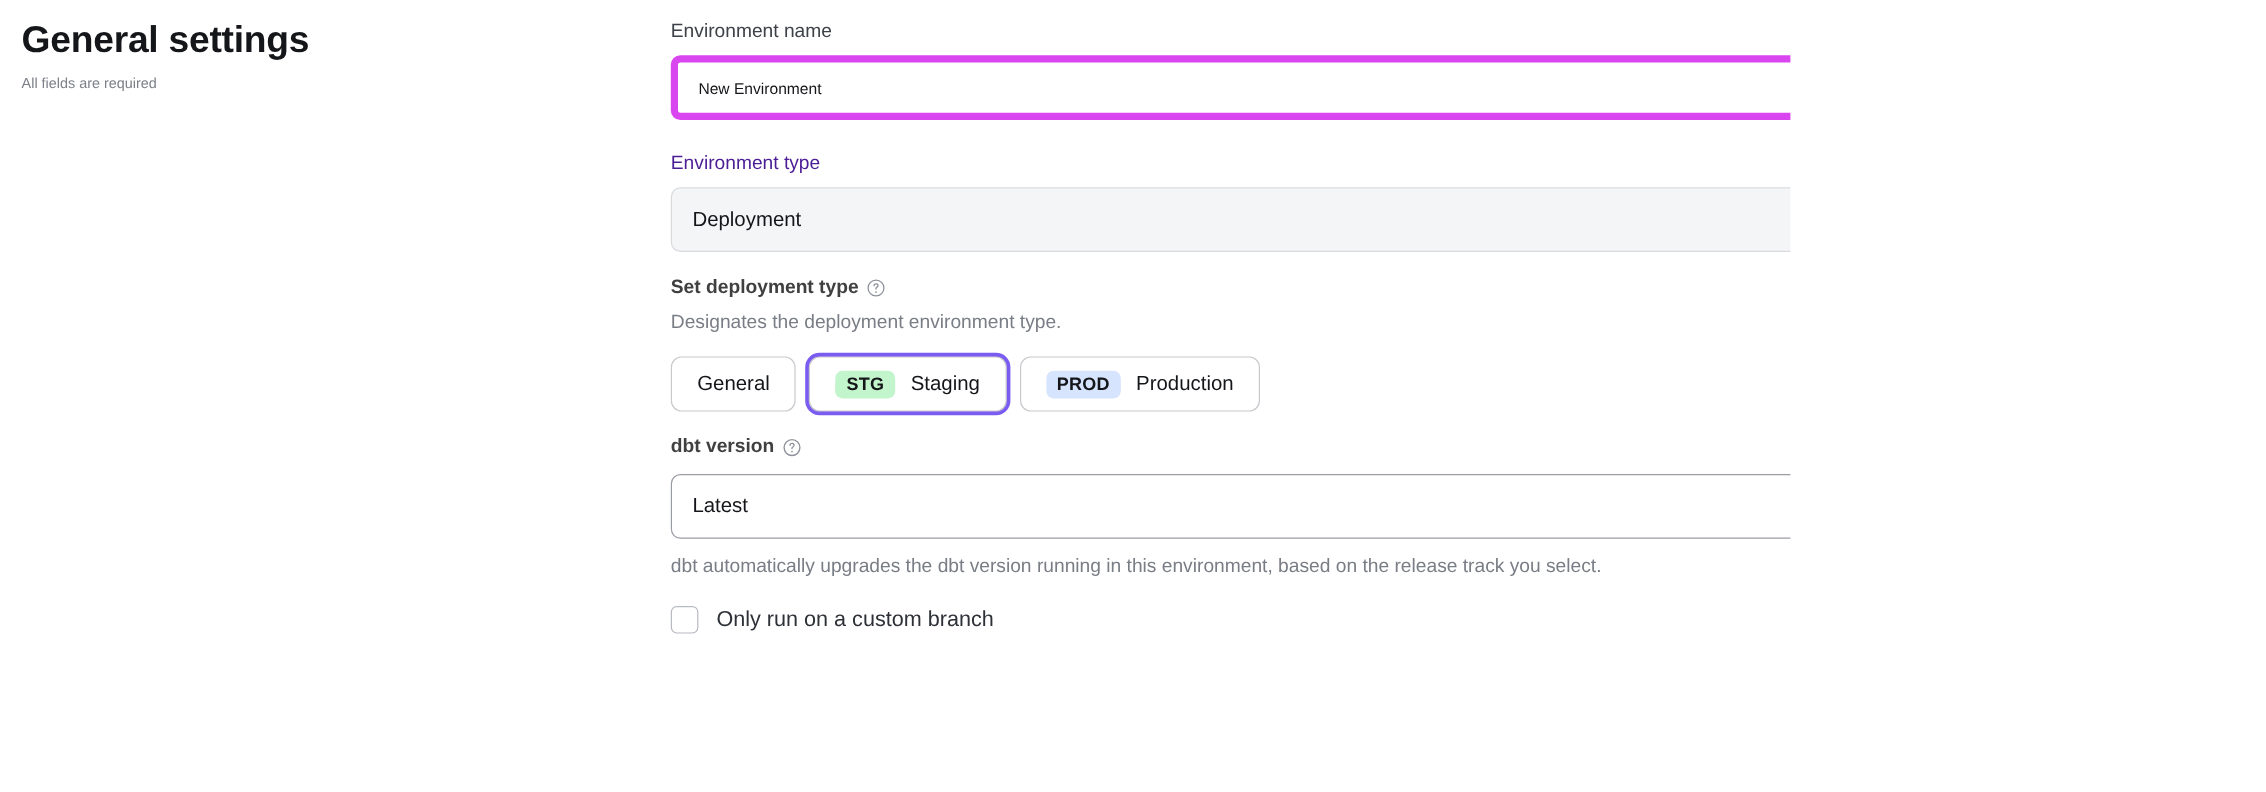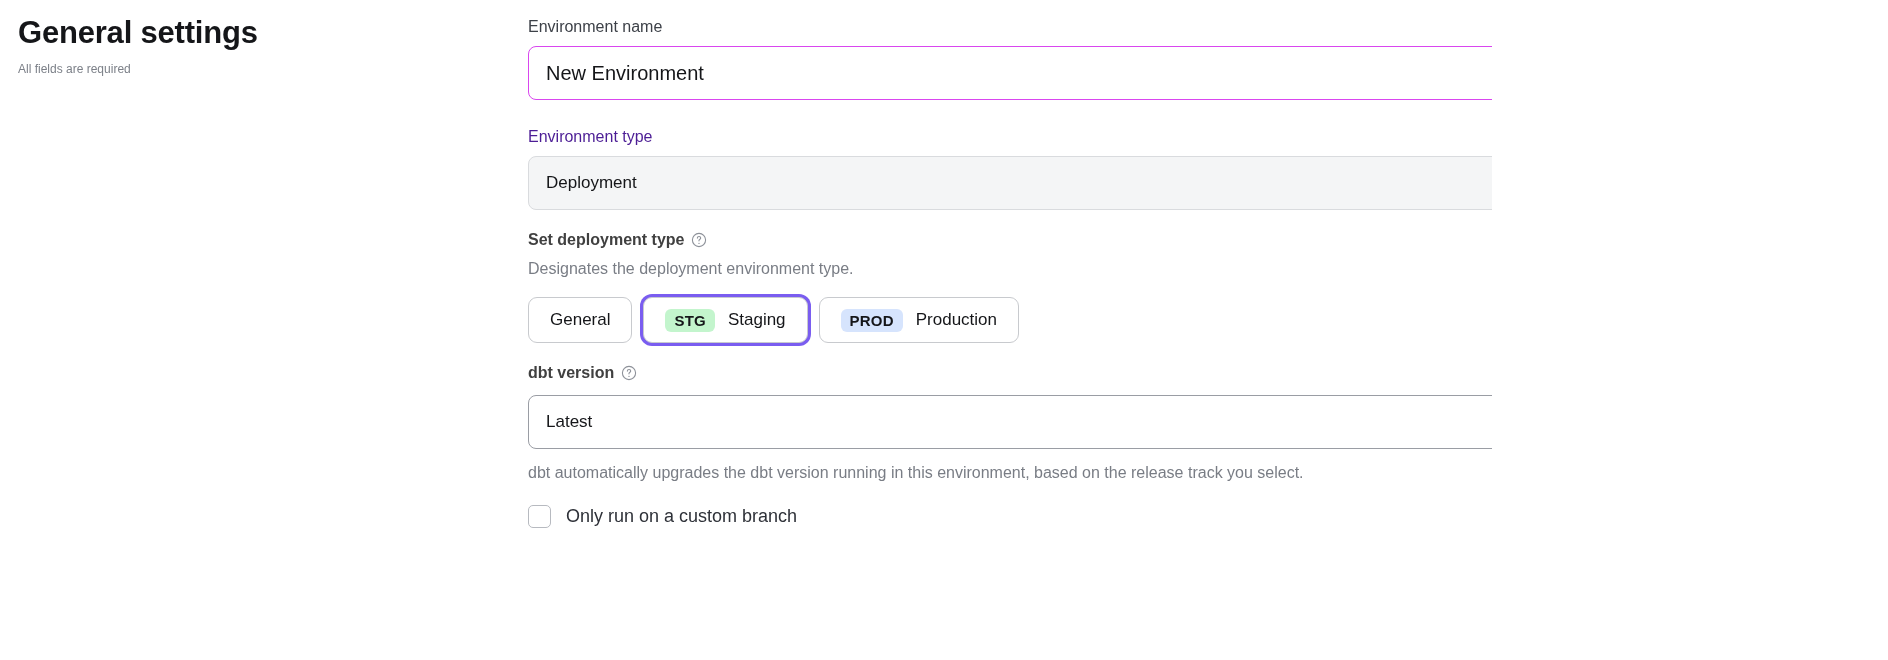--- a/index.html
+++ b/index.html
@@ -37,43 +37,43 @@
     font-size: 12px;
     font-weight: 400;
     color: #7c8088;
     margin-top: 9px;
     line-height: 1.3;
   }
 
   
   .form-col {
     position: absolute;
-    left: 528px;
+    left: 559px;
     top: 0px;
     width: 1280px;
   }
 
   .field-label {
     font-size: 16px;
     color: #3d4148;
     line-height: 20px;
     margin-bottom: 9px;
   }
   .field-label.disabled { color: #4c1d95; }
 
   .text-input {
     width: 100%;
     height: 54px;
-    border: 1px solid #d946ef;
+    border: 6px solid #d946ef;
     border-radius: 8px;
     background: #ffffff;
     display: flex;
     align-items: center;
     padding: 0 17px;
-    font-size: 20px;
+    font-size: 13px;
     color: #151619;
   }
 
   .select-box {
     width: 100%;
     height: 54px;
     border: 1px solid #d9dbde;
     border-radius: 8px;
     background: #f4f5f6;
     display: flex;

